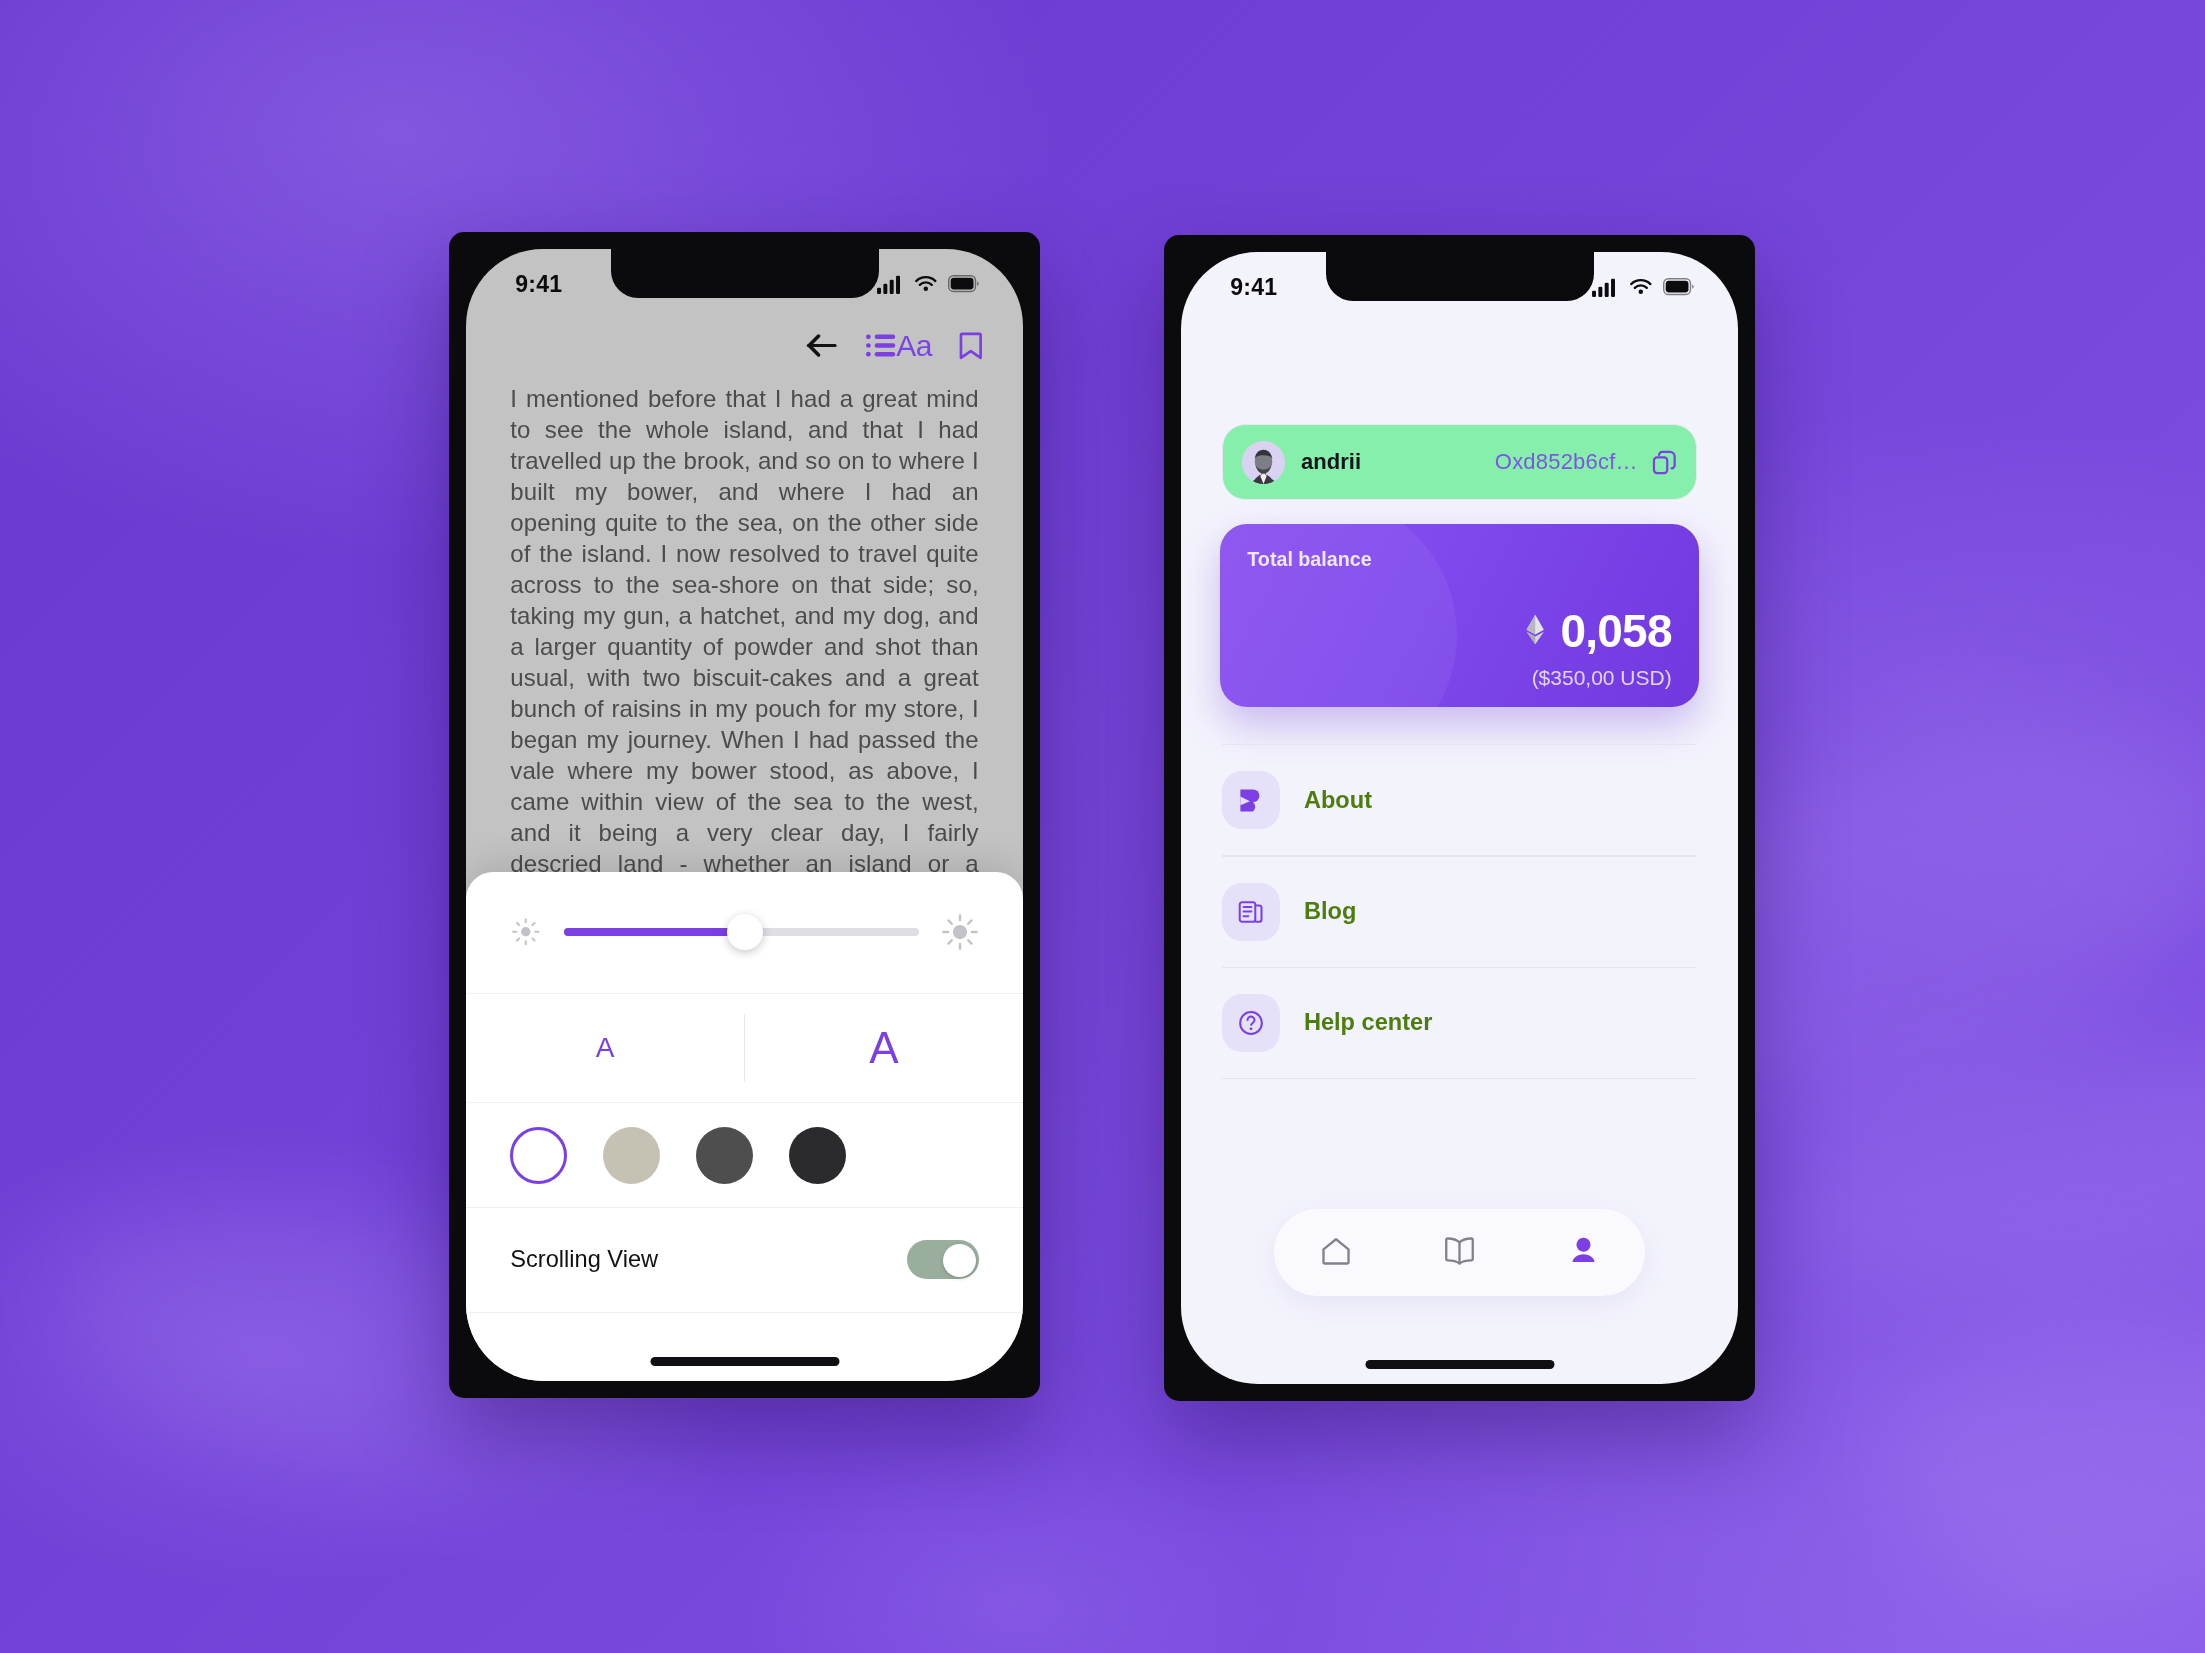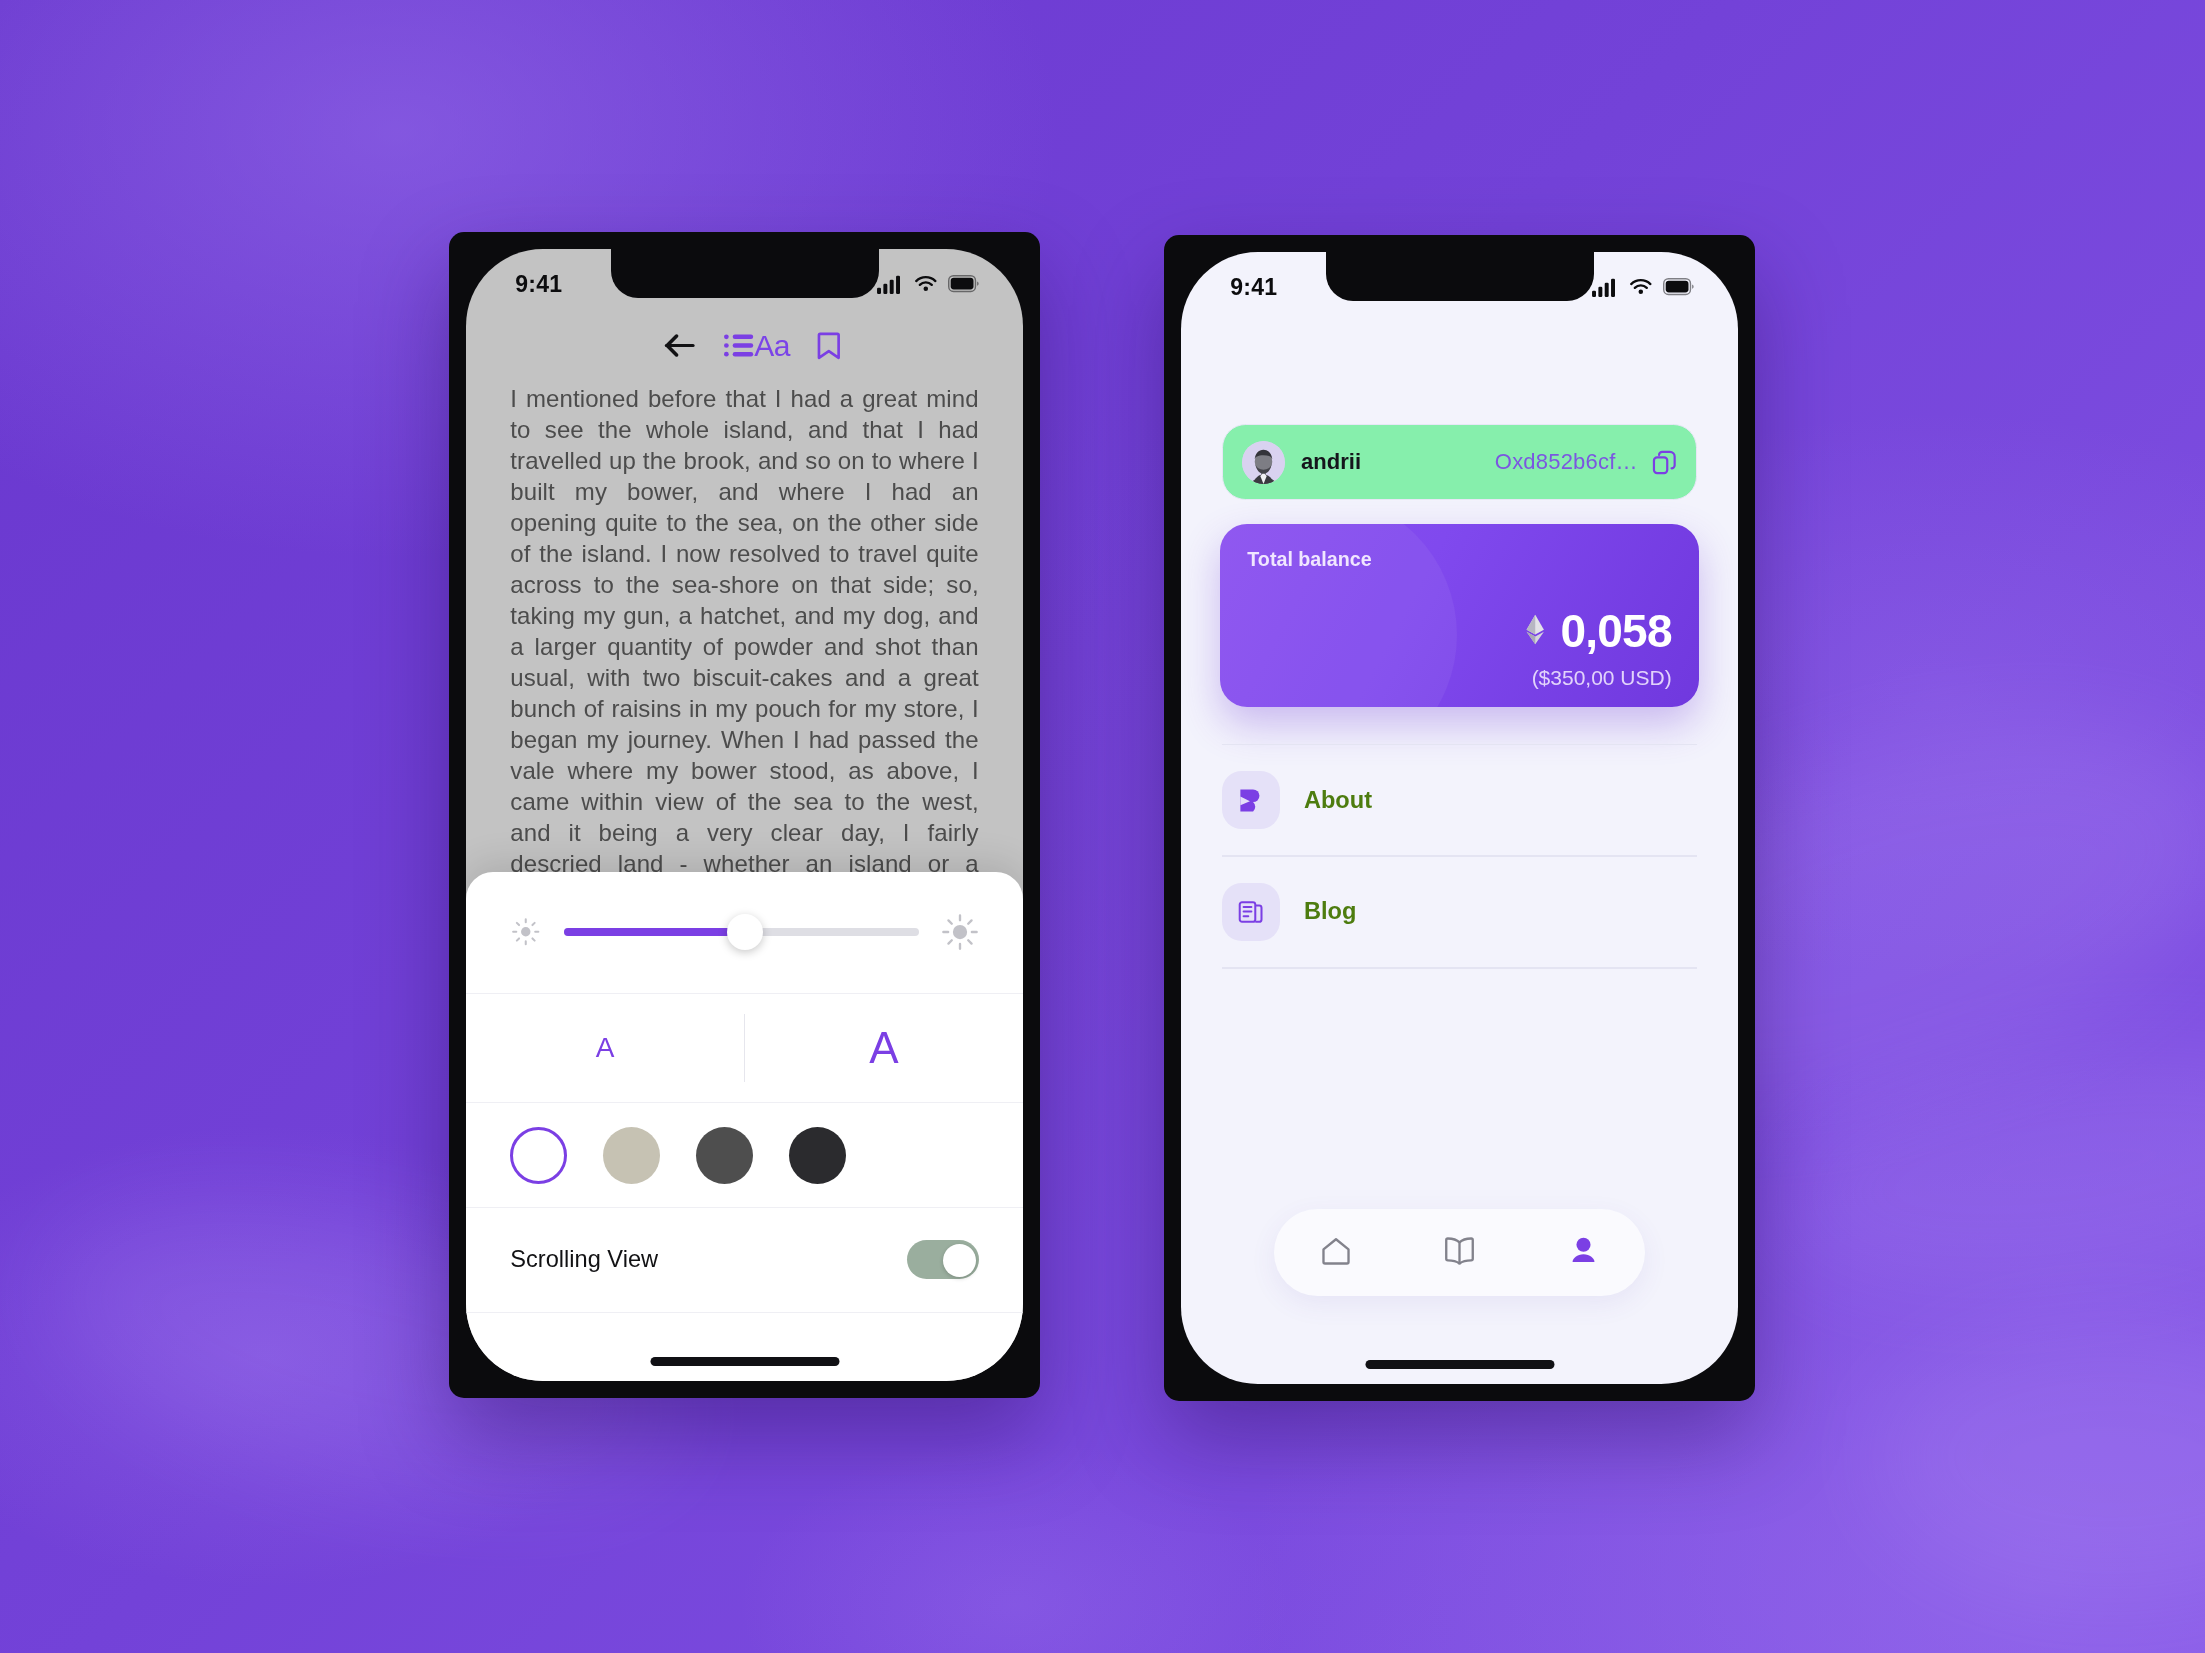--- a/index.html
+++ b/index.html
@@ -84,21 +84,21 @@
     background: #101014;
     border-radius: 5.5px;
     z-index: 38;
   }
 
   
   #screen-reader { background: #C3C3C3; }
   .reader-toolbar {
     position: absolute; top: 66px; left: 16px; right: 0;
     height: 61px;
-    display: flex; align-items: center; justify-content: center;
+    display: flex; align-items: center; justify-content: flex-end;
     padding: 0 40px;
     z-index: 20;
   }
   .tb-left, .tb-right { display: flex; align-items: center; }
   .tb-left { gap: 27px; }
   .tb-right { gap: 27px; }
   .tb-btn { display: flex; align-items: center; justify-content: center; cursor: pointer; }
   .aa-label {
     font-size: 30px; color: #7B44E8; letter-spacing: -0.4px;
     font-family: "Liberation Sans", sans-serif;
@@ -495,20 +495,30 @@
             <rect x="3.5" y="5.5" width="20" height="25" rx="3" stroke="#7B3FE4" stroke-width="2.6" fill="none"></rect>
             <path d="M23.5 9.5h5a3 3 0 013 3v15a3 3 0 01-3 3h-5" stroke="#7B3FE4" stroke-width="2.6" fill="none"></path>
             <path d="M8.5 11.5h10M8.5 17.5h10M8.5 23.5h6" stroke="#7B3FE4" stroke-width="2.6" stroke-linecap="round"></path>
           </svg>
         </div>
         <div class="menu-label">Blog</div>
       </div>
 
       <div class="menu-sep"></div>
 
+      <div class="menu-item">
+        <div class="menu-ico">
+          <svg width="28" height="28" viewBox="0 0 36 36">
+            <circle cx="18" cy="18" r="14" stroke="#7B3FE4" stroke-width="2.6" fill="none"></circle>
+            <path d="M13.5 14a4.5 4.5 0 119 .6c0 2.6-3.8 3.2-4.3 5.8" stroke="#7B3FE4" stroke-width="2.6" fill="none" stroke-linecap="round"></path>
+            <circle cx="18" cy="25.5" r="1.8" fill="#7B3FE4"></circle>
+          </svg>
+        </div>
+        <div class="menu-label">Help center</div>
+      </div>
 
       <div class="menu-sep"></div>
     </div>
 
     <div class="tabbar">
       <span class="tab">
         <span>
           <svg width="36" height="36" viewBox="0 0 46 46">
             <path d="M7 21L23 8l16 13v16a2 2 0 01-2 2H9a2 2 0 01-2-2z" stroke="#82828C" stroke-width="3" fill="none" stroke-linejoin="round"></path>
           </svg>

